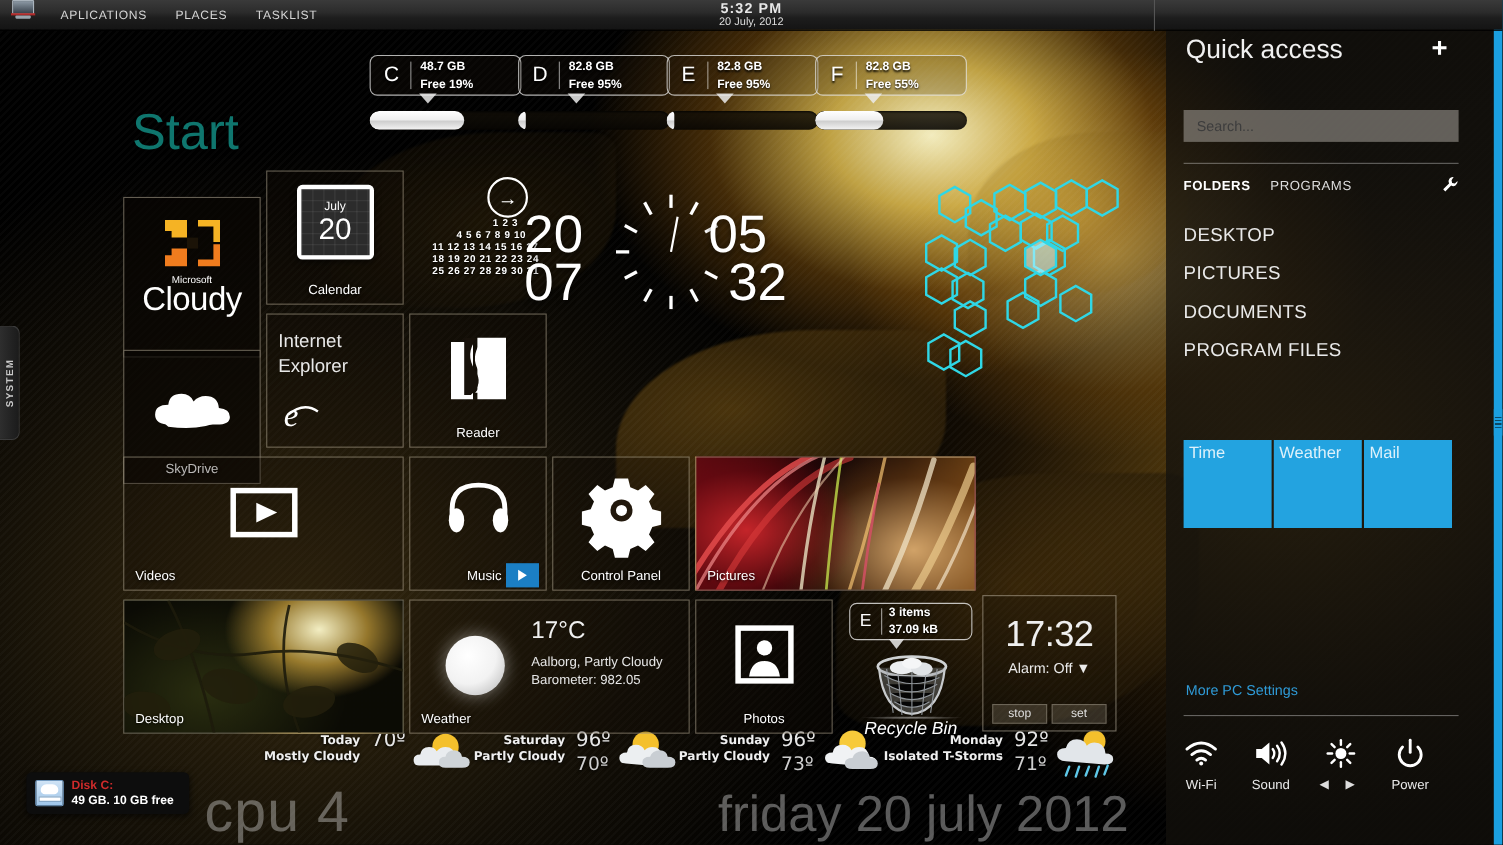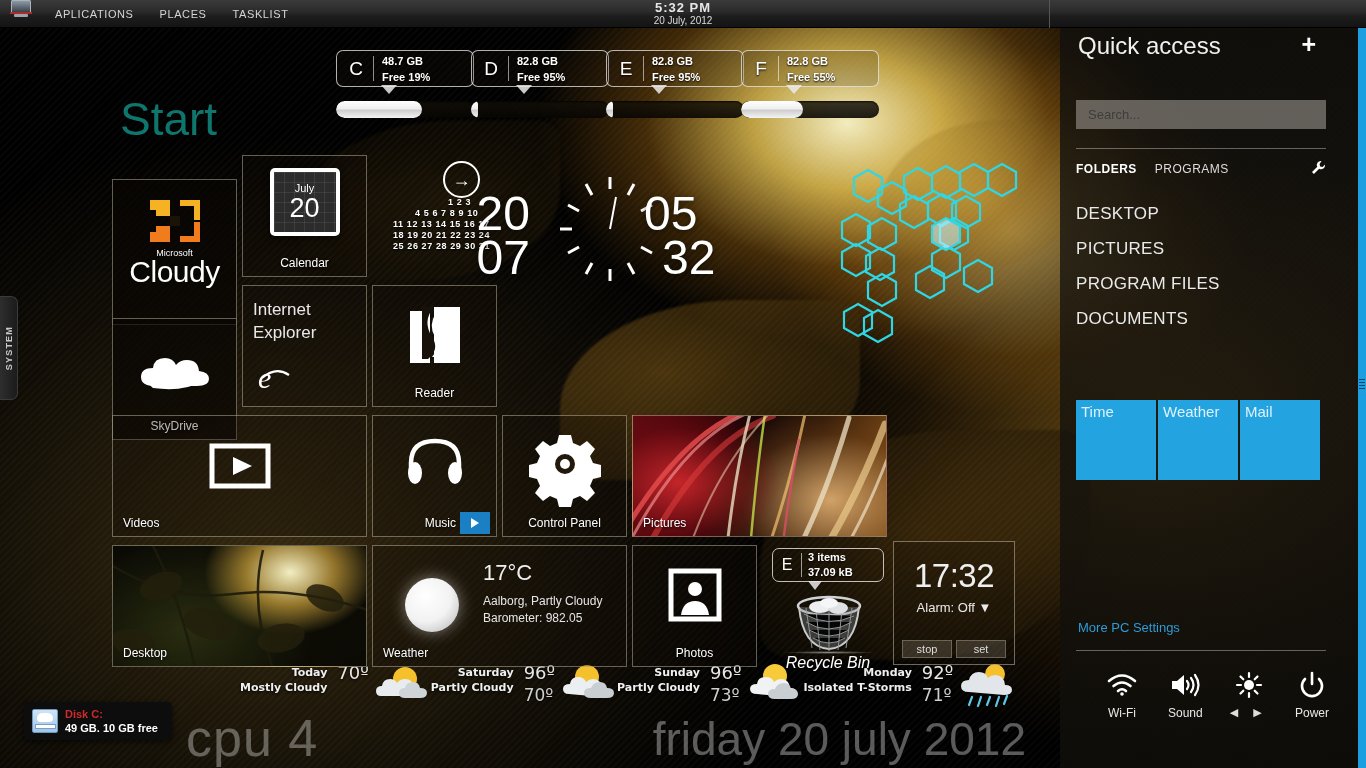--- a/index.html
+++ b/index.html
@@ -309,21 +309,21 @@
   #charm-tabs .wrench { margin-left: auto; color: #fff; font-size: 14px; }
   #charm-list { position:absolute; left: 16px; top: 196px; width: 250px; }
   #charm-list .fitem { color:#eaeaea; font-size: 17px; font-weight: 300; line-height: 35px; letter-spacing: .3px; }
   #charm-tiles { position:absolute; left: 16px; top: 400px; display:flex; gap: 2px; }
   #charm-tiles .ct {
     width: 80px; height: 80px; background: #23a3e0; color: rgba(255,255,255,.85);
     font-size: 15px; font-weight: 300; padding: 3px 5px;
   }
   #charm-more { position:absolute; left: 18px; top: 620px; color:#2f9ad6; font-size: 13px; }
   #charm-rule2 { position:absolute; left: 16px; top: 650px; width: 250px; height:1px; background: rgba(255,255,255,0.35); }
-  #charm-actions { position:absolute; left: 32px; top: 668px; width: 250px; display:flex; justify-content: space-between; }
+  #charm-actions { position:absolute; left: 2px; top: 668px; width: 250px; display:flex; justify-content: space-between; }
   .caction { width: 60px; text-align:center; color:#e8e8e8; font-size: 12px; }
   .caction .ci { height: 34px; display:flex; align-items:center; justify-content:center; }
   .caction .clab { margin-top: 4px; }
   .bright-arrows { color:#ddd; font-size: 11px; letter-spacing: 6px; }
   #charm-scroll-strip { position:absolute; right: 0; top: 0; width: 8px; height: 768px; background: #1b9fe0; }
   #charm-scroll-grip { position:absolute; right: 0; top: 372px; width: 8px; height: 24px; background:#1b9fe0; }
   #charm-scroll-grip .lines { position:absolute; left:1px; top: 7px; width: 6px; height: 10px;
     background: repeating-linear-gradient(180deg, rgba(0,0,0,0.55) 0 1px, rgba(0,0,0,0) 1px 3px); }
 
   
@@ -818,22 +818,22 @@
         <div class="tabitem">PROGRAMS</div>
         <div class="wrench">
           <svg width="15" height="15" viewBox="0 0 15 15">
             <path d="M10.5 1 a4 4 0 0 0 -4.2 5.8 L1 12.1 L2.9 14 L8.2 8.7 A4 4 0 0 0 14 4.5 L11.6 6.9 L9.1 6.4 L8.6 3.9 Z" fill="#ffffff"></path>
           </svg>
         </div>
       </div>
       <div id="charm-list">
         <div class="fitem">DESKTOP</div>
         <div class="fitem">PICTURES</div>
+        <div class="fitem">DOCUMENTS</div>
         <div class="fitem">PROGRAM FILES</div>
-        <div class="fitem">DOCUMENTS</div>
       </div>
       <div id="charm-tiles">
         <div class="ct">Time</div>
         <div class="ct">Weather</div>
         <div class="ct">Mail</div>
       </div>
       <div id="charm-more">More PC Settings</div>
       <div id="charm-rule2"></div>
       <div id="charm-actions">
         <div class="caction">

